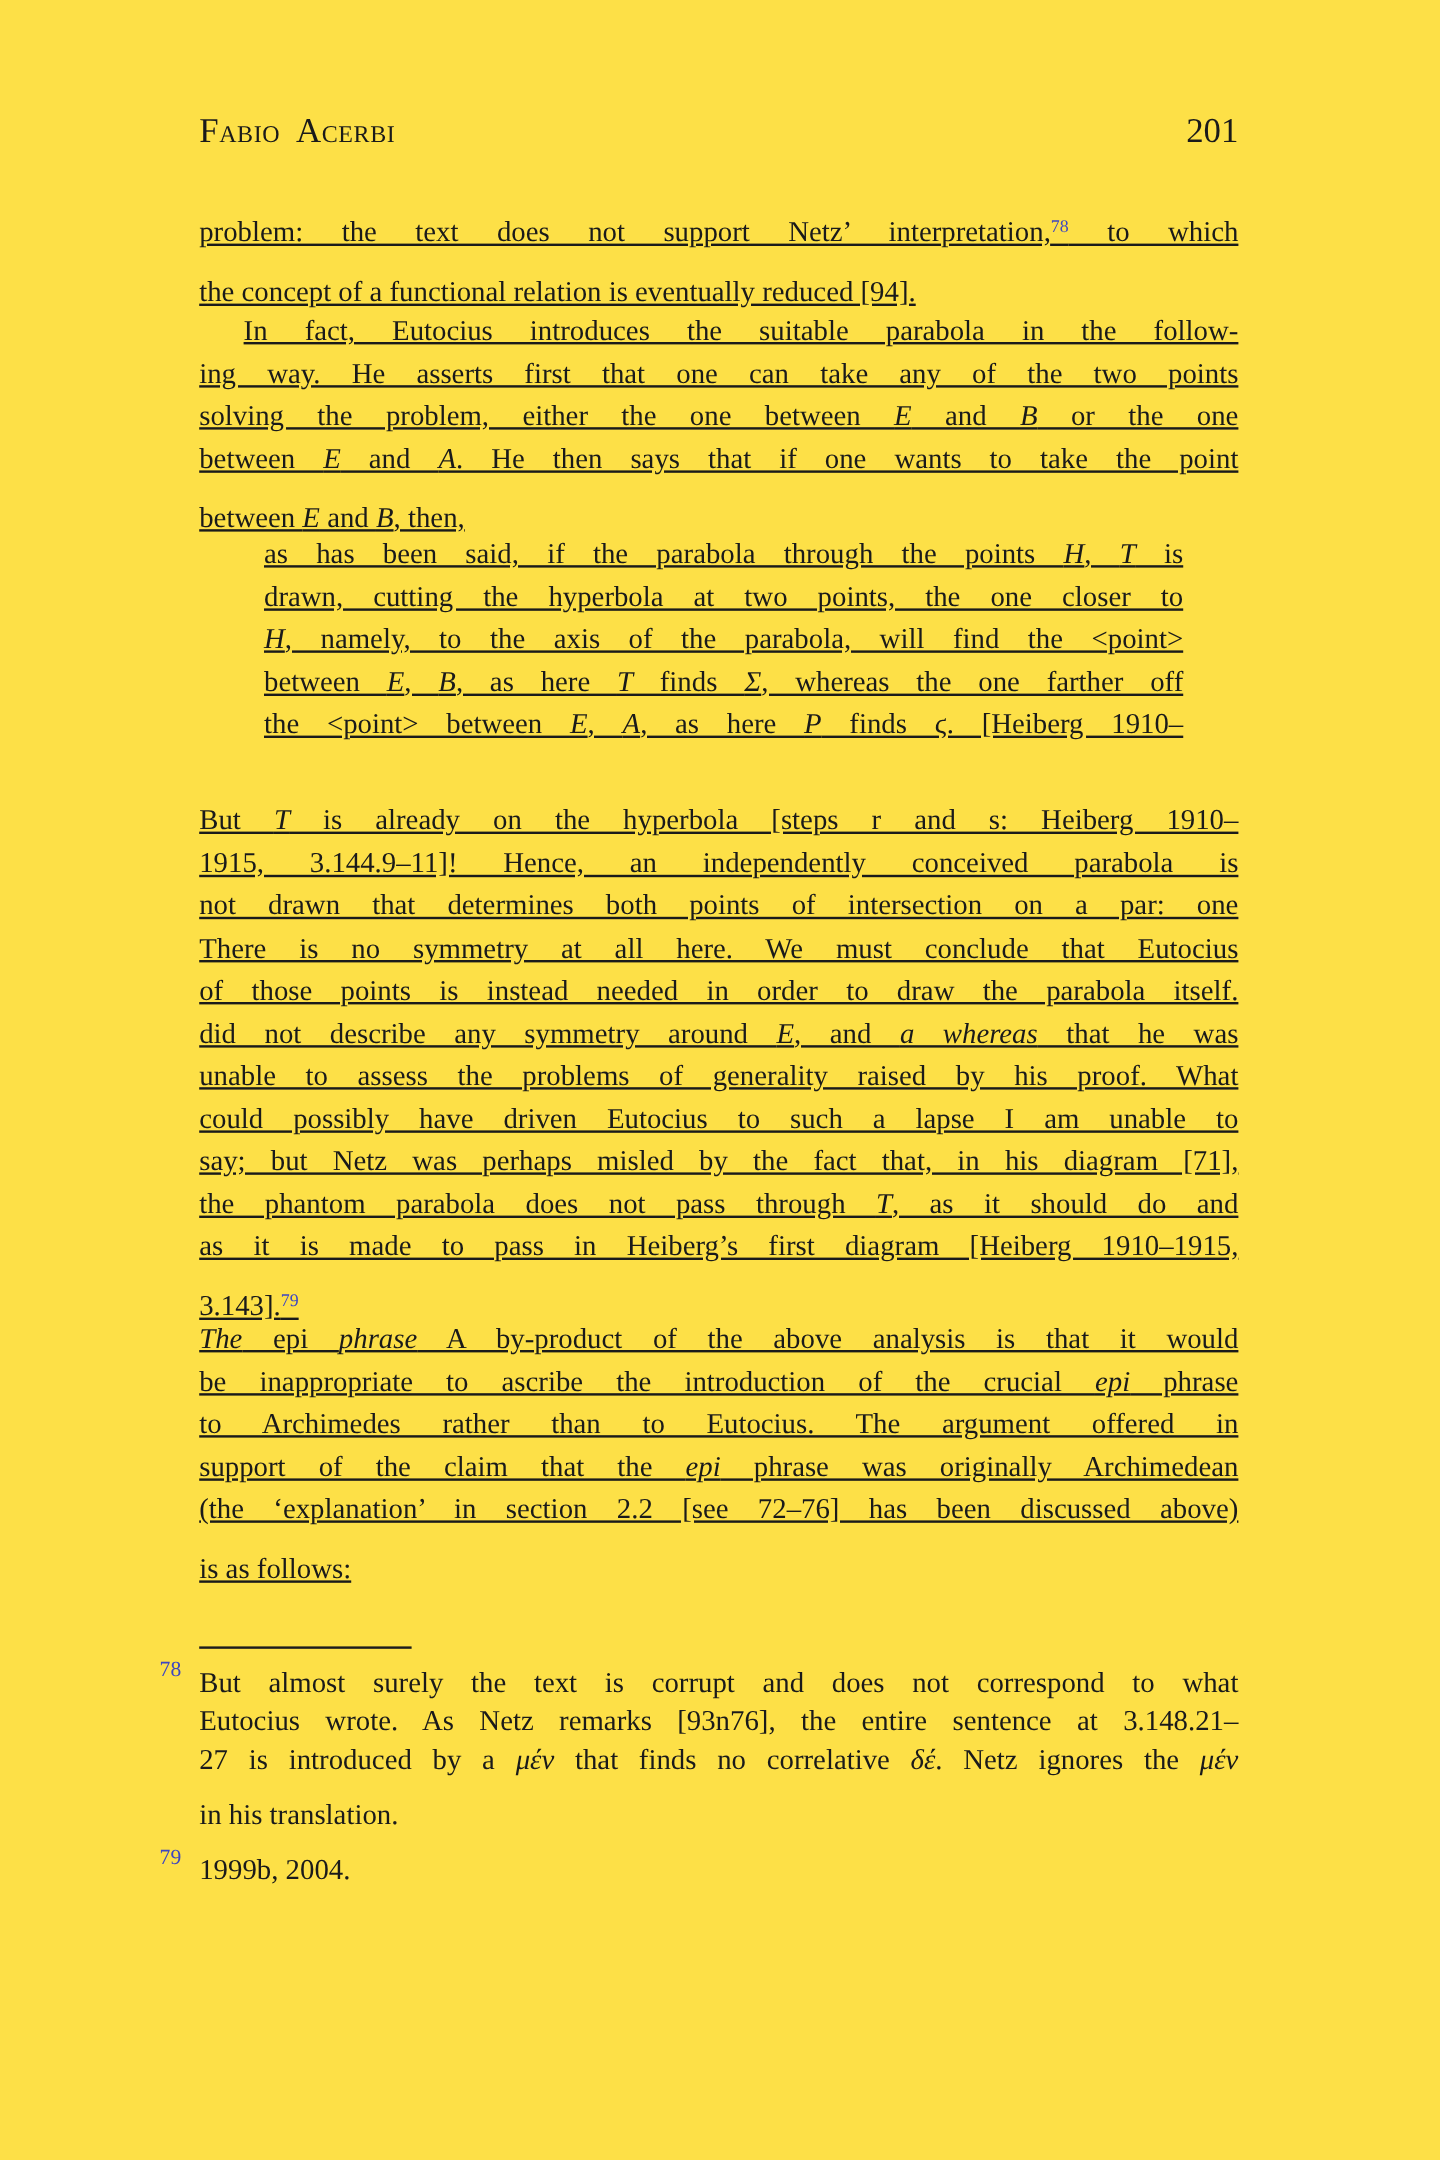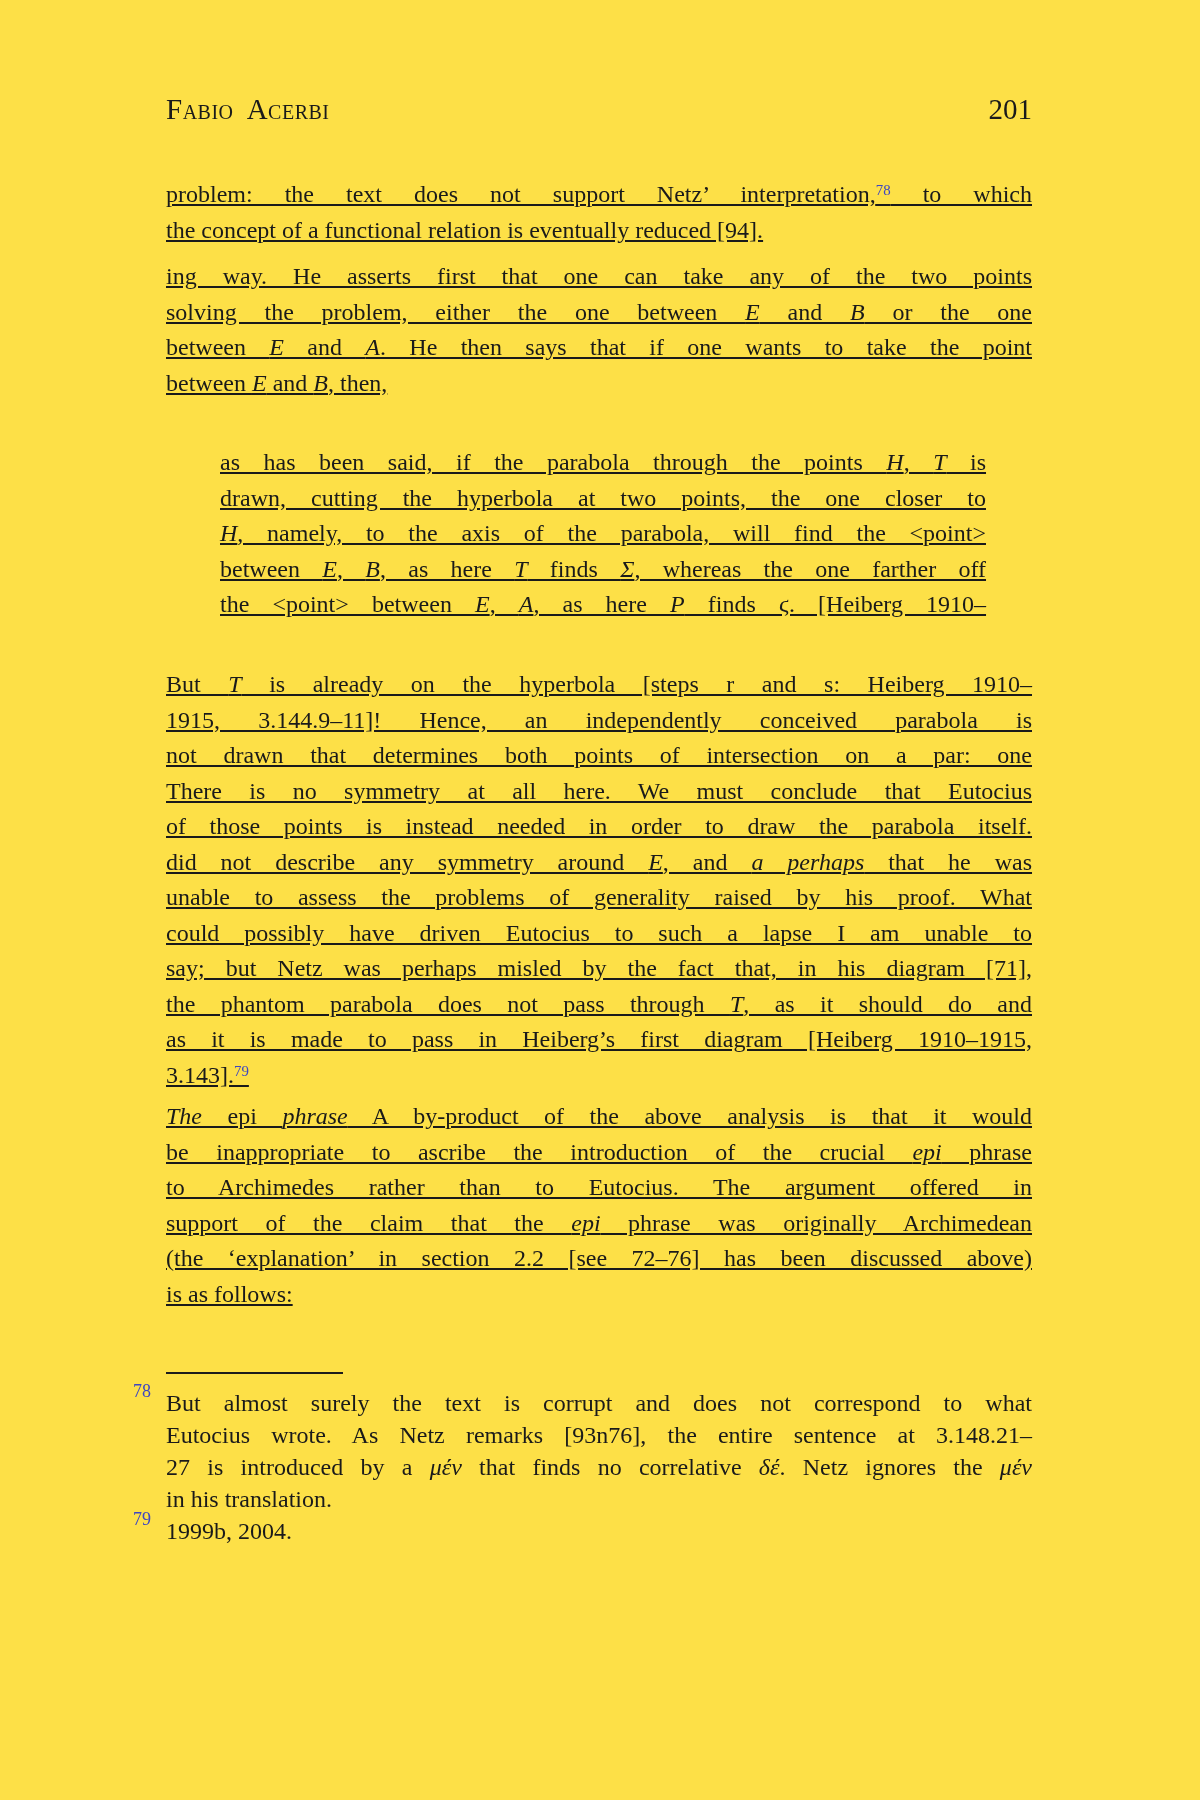--- a/index.html
+++ b/index.html
@@ -18,21 +18,21 @@
   .para{
     position:absolute;left:166px;width:866px;
     font-size:24px;line-height:35.5px;text-decoration:underline;
   }
   .para-1{top:177px;}
   .para-2{top:259px;}
   .quote{top:445px;left:220px;width:766px;}
   .para-3{top:667px;}
   .para-4{top:1099px;}
   .line{text-align:justify;text-align-last:justify;}
-  .line-last{text-align:right;text-align-last:left;}
+  .line-last{text-align:right;text-align-last:left;margin-top:14px;}
   .line-indent{padding-left:37px;}
   i{font-style:italic;}
   sup.fnref{
     color:#3d46c2;font-size:0.62em;line-height:0;
     vertical-align:0.5em;
   }
   .fnrule{position:absolute;left:166px;top:1372px;width:177px;height:2px;background:#1c1c1c;}
   .footnotes{
     position:absolute;left:166px;top:1387px;width:866px;
     font-size:24px;line-height:32px;
@@ -52,41 +52,42 @@
     <span class="author">Fabio Acerbi</span>
     <span class="pagenum">201</span>
   </div>
 
   <div class="para para-1">
       <div class="line">problem: the text does not support Netz’ interpretation,<sup class="fnref">78</sup> to which</div>
       <div class="line line-last">the concept of a functional relation is eventually reduced [94].</div>
     </div>
 
   <div class="para para-2">
+      <div class="line line-indent">In fact, Eutocius introduces the suitable parabola in the follow-</div>
       <div class="line">ing way.  He asserts first that one can take any of the two points</div>
       <div class="line">solving the problem, either the one between <i>E</i> and <i>B</i> or the one</div>
       <div class="line">between <i>E</i> and <i>A</i>. He then says that if one wants to take the point</div>
       <div class="line line-last">between <i>E</i> and <i>B</i>, then,</div>
     </div>
 
   <div class="para quote">
       <div class="line">as has been said, if the parabola through the points <i>H</i>, <i>T</i> is</div>
       <div class="line">drawn, cutting the hyperbola at two points, the one closer to</div>
       <div class="line"><i>H</i>, namely, to the axis of the parabola, will find the &lt;point&gt;</div>
       <div class="line">between <i>E</i>, <i>B</i>, as here <i>T</i> finds <i>Σ</i>, whereas the one farther off</div>
       <div class="line">the &lt;point&gt; between <i>E</i>, <i>A</i>, as here <i>P</i> finds ϛ. [Heiberg 1910–</div>
     </div>
 
   <div class="para para-3">
       <div class="line">But <i>T</i> is already on the hyperbola [steps r and s:  Heiberg 1910–</div>
       <div class="line">1915, 3.144.9–11]!  Hence, an independently conceived parabola is</div>
       <div class="line">not drawn that determines both points of intersection on a par: one</div>
       <div class="line">There is no symmetry at all here.  We must conclude that Eutocius</div>
       <div class="line">of those points is instead needed in order to draw the parabola itself.</div>
-      <div class="line">did not describe any symmetry around <i>E</i>, and <i>a perhaps</i> that he was</div>
+      <div class="line">did not describe any symmetry around <i>E</i>, and <i>a whereas</i> that he was</div>
       <div class="line">unable to assess the problems of generality raised by his proof.  What</div>
       <div class="line">could possibly have driven Eutocius to such a lapse I am unable to</div>
       <div class="line">say; but Netz was perhaps misled by the fact that, in his diagram [71],</div>
       <div class="line">the phantom parabola does not pass through <i>T</i>, as it should do and</div>
       <div class="line">as it is made to pass in Heiberg’s first diagram [Heiberg 1910–1915,</div>
       <div class="line line-last">3.143].<sup class="fnref">79</sup></div>
     </div>
 
   <div class="para para-4">
       <div class="line"><i>The</i> epi <i>phrase</i> A by-product of the above analysis is that it would</div>

